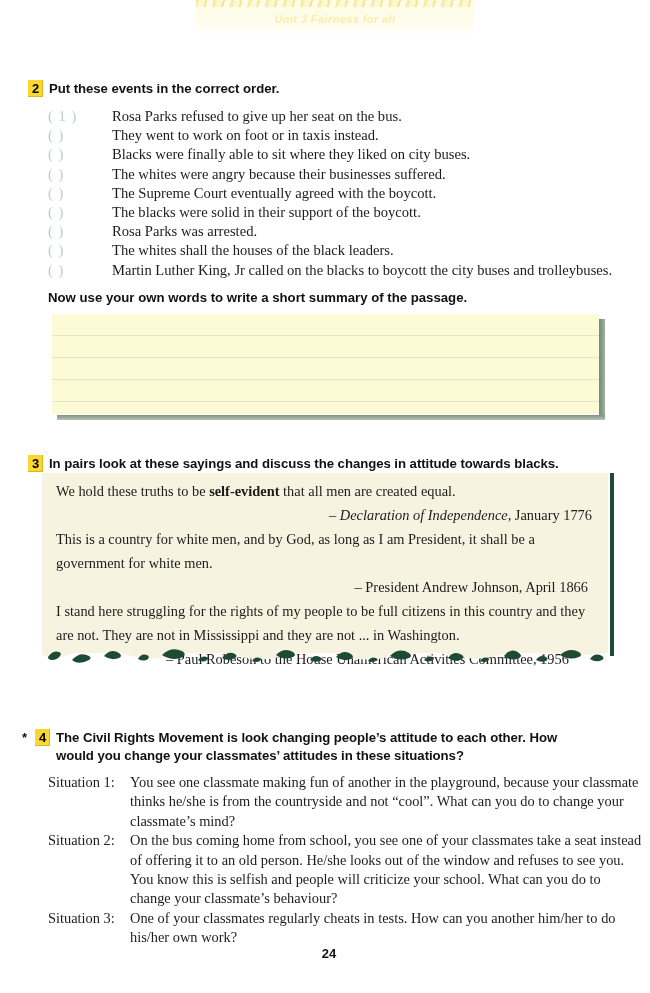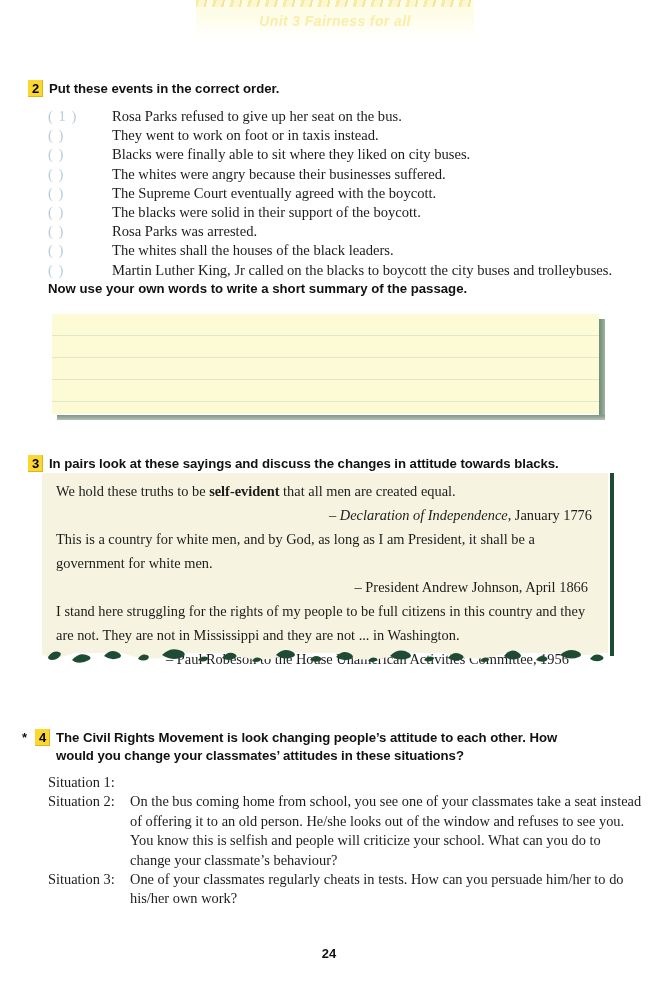--- a/index.html
+++ b/index.html
@@ -39,21 +39,21 @@
     opacity: .85;
   }
   .header-text {
     position: absolute;
     left: 0; right: 0;
     top: 13px;
     text-align: center;
     font-family: "Liberation Sans", sans-serif;
     font-style: italic;
     font-weight: bold;
-    font-size: 14px;
+    font-size: 11px;
     letter-spacing: .4px;
     color: #fbeda8;
     white-space: nowrap;
   }
 
   
   .task {
     position: absolute;
     left: 28px;
     width: 600px;
@@ -115,21 +115,21 @@
     color: #b9ccd8;
     font-size: 14.6px;
     letter-spacing: 1px;
   }
   .event-text { white-space: nowrap; margin-left: 34px; }
 
   
   .subprompt {
     position: absolute;
     left: 48px;
-    top: 281px;
+    top: 290px;
     font-family: "Liberation Sans", sans-serif;
     font-weight: bold;
     font-size: 13.2px;
     color: #111;
   }
 
   
   .writebox-wrap {
     position: absolute;
     left: 52px;
@@ -373,24 +373,25 @@
     <div class="task-title">
       <div>The Civil Rights Movement is look changing people’s attitude to each other. How</div>
       <div>would you change your classmates’ attitudes in these situations?</div>
     </div>
   </div>
 </div>
 
 <div class="situations">
   <div class="sit-row">
     <div class="sit-label">Situation 1:</div>
+    <div class="sit-body">You see one classmate making fun of another in the playground, because your classmate thinks he/she is from the countryside and not “cool”. What can you do to change your classmate’s mind?</div>
   </div>
   <div class="sit-row">
     <div class="sit-label">Situation 2:</div>
     <div class="sit-body">On the bus coming home from school, you see one of your classmates take a seat instead of offering it to an old person. He/she looks out of the window and refuses to see you. You know this is selfish and people will criticize your school. What can you do to change your classmate’s behaviour?</div>
   </div>
   <div class="sit-row">
     <div class="sit-label">Situation 3:</div>
-    <div class="sit-body">One of your classmates regularly cheats in tests. How can you persuade him/her to do his/her own work?</div>
+    <div class="sit-body">One of your classmates regularly cheats in tests. How can you another him/her to do his/her own work?</div>
   </div>
 </div>
 
 <div class="pageno">24</div>
 
 </body></html>

